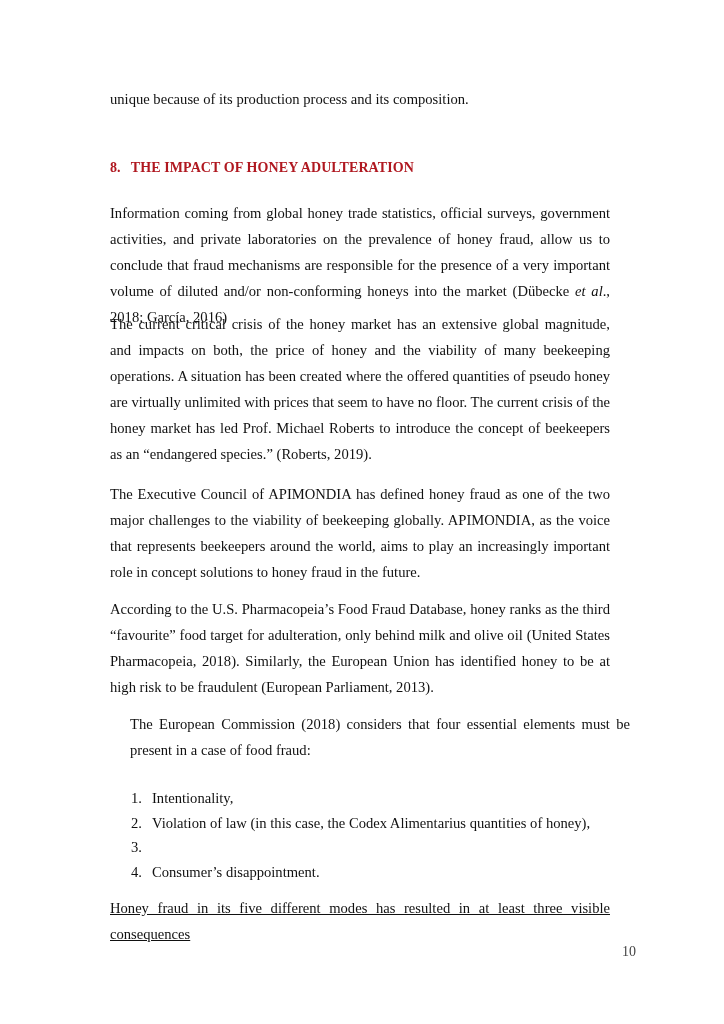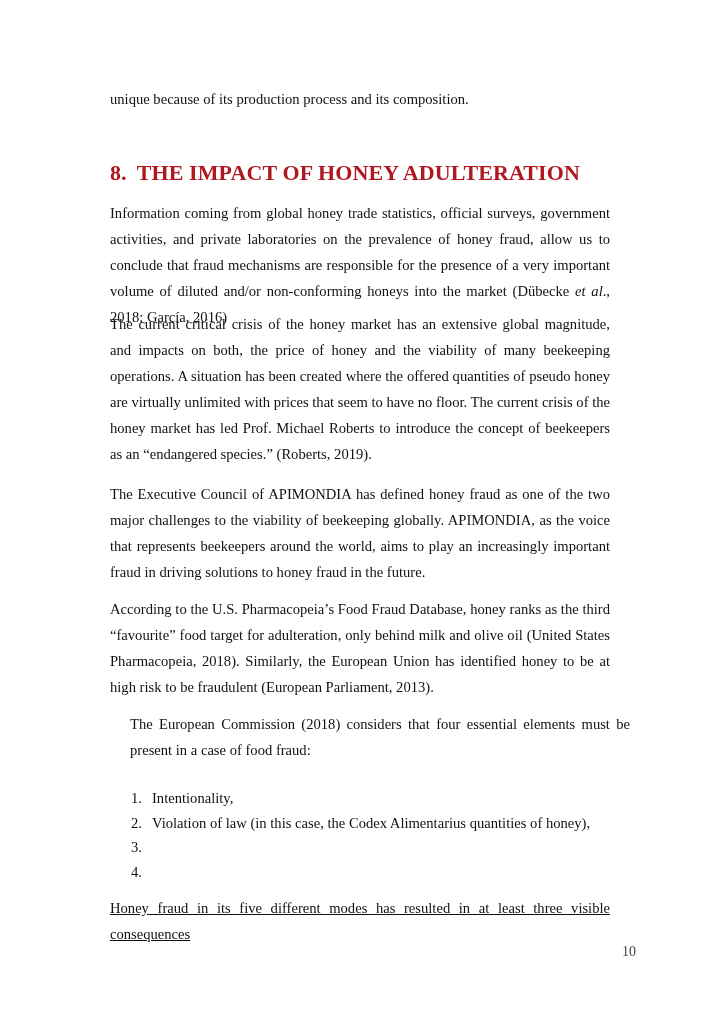--- a/index.html
+++ b/index.html
@@ -9,21 +9,21 @@
     background: #ffffff; color: #111111;
     font-family: "Liberation Serif", "DejaVu Serif", serif;
   }
   .text-block {
     position: absolute; left: 110px; width: 500px;
     font-size: 14.6px; line-height: 26px; text-align: justify;
     text-align-last: left;
   }
   .heading {
     position: absolute; left: 110px; top: 160px;
-    font-size: 22px; font-weight: bold; color: #b01820; letter-spacing: 0.1px;
+    font-size: 14px; font-weight: bold; color: #b01820; letter-spacing: 0.1px;
   }
   .heading .num { margin-right: 10px; }
   .list {
     position: absolute; left: 131px; top: 786px; width: 480px;
     font-size: 14.6px; line-height: 24.5px;
   }
   .list-item { display: flex; }
   .list-item .marker { width: 21px; }
   .page-number {
     position: absolute; right: 88px; top: 944px;
@@ -38,39 +38,40 @@
   <div class="text-block" style="top:86px;">unique because of its production process and its composition.</div>
 
   <div class="heading">
     <span class="num">8.</span><span>THE IMPACT OF HONEY ADULTERATION</span>
   </div>
 
   <div class="text-block" style="top:200px;"><span>Information coming from global honey trade statistics, official surveys, government activities, and private laboratories on the prevalence of honey fraud, allow us to conclude that fraud mechanisms are responsible for the presence of a very important volume of diluted and/or non-conforming honeys into the market (Dübecke </span><i>et al</i><span>., 2018; García, 2016)</span></div>
 
   <div class="text-block" style="top:311px;">The current critical crisis of the honey market has an extensive global magnitude, and impacts on both, the price of honey and the viability of many beekeeping operations. A situation has been created where the offered quantities of pseudo honey are virtually unlimited with prices that seem to have no floor. The current crisis of the honey market has led Prof. Michael Roberts to introduce the concept of beekeepers as an “endangered species.” (Roberts, 2019).</div>
 
-  <div class="text-block" style="top:481px;">The Executive Council of APIMONDIA has defined honey fraud as one of the two major challenges to the viability of beekeeping globally. APIMONDIA, as the voice that represents beekeepers around the world, aims to play an increasingly important fraud in driving solutions to honey fraud in the future.</div>
+  <div class="text-block" style="top:481px;">The Executive Council of APIMONDIA has defined honey fraud as one of the two major challenges to the viability of beekeeping globally. APIMONDIA, as the voice that represents beekeepers around the world, aims to play an increasingly important role in concept solutions to honey fraud in the future.</div>
 
   <div class="text-block" style="top:596px;">According to the U.S. Pharmacopeia’s Food Fraud Database, honey ranks as the third “favourite” food target for adulteration, only behind milk and olive oil (United States Pharmacopeia, 2018). Similarly, the European Union has identified honey to be at high risk to be fraudulent (European Parliament, 2013).</div>
 
   <div class="text-block" style="top:711px;margin-left:20px;">The European Commission (2018) considers that four essential elements must be present in a case of food fraud:</div>
 
   <div class="list">
     <div class="list-item">
         <span class="marker">1.</span>
         <span>Intentionality,</span>
       </div>
     <div class="list-item">
         <span class="marker">2.</span>
         <span>Violation of law (in this case, the Codex Alimentarius quantities of honey),</span>
       </div>
     <div class="list-item">
         <span class="marker">3.</span>
       </div>
     <div class="list-item">
         <span class="marker">4.</span>
+        <span>Consumer’s disappointment.</span>
       </div>
   </div>
 
   <div class="text-block" style="top:895px;text-decoration:underline;">Honey fraud in its five different modes has resulted in at least three visible consequences</div>
 
   <div class="page-number">10</div>
 </div>
 
 </body></html>

